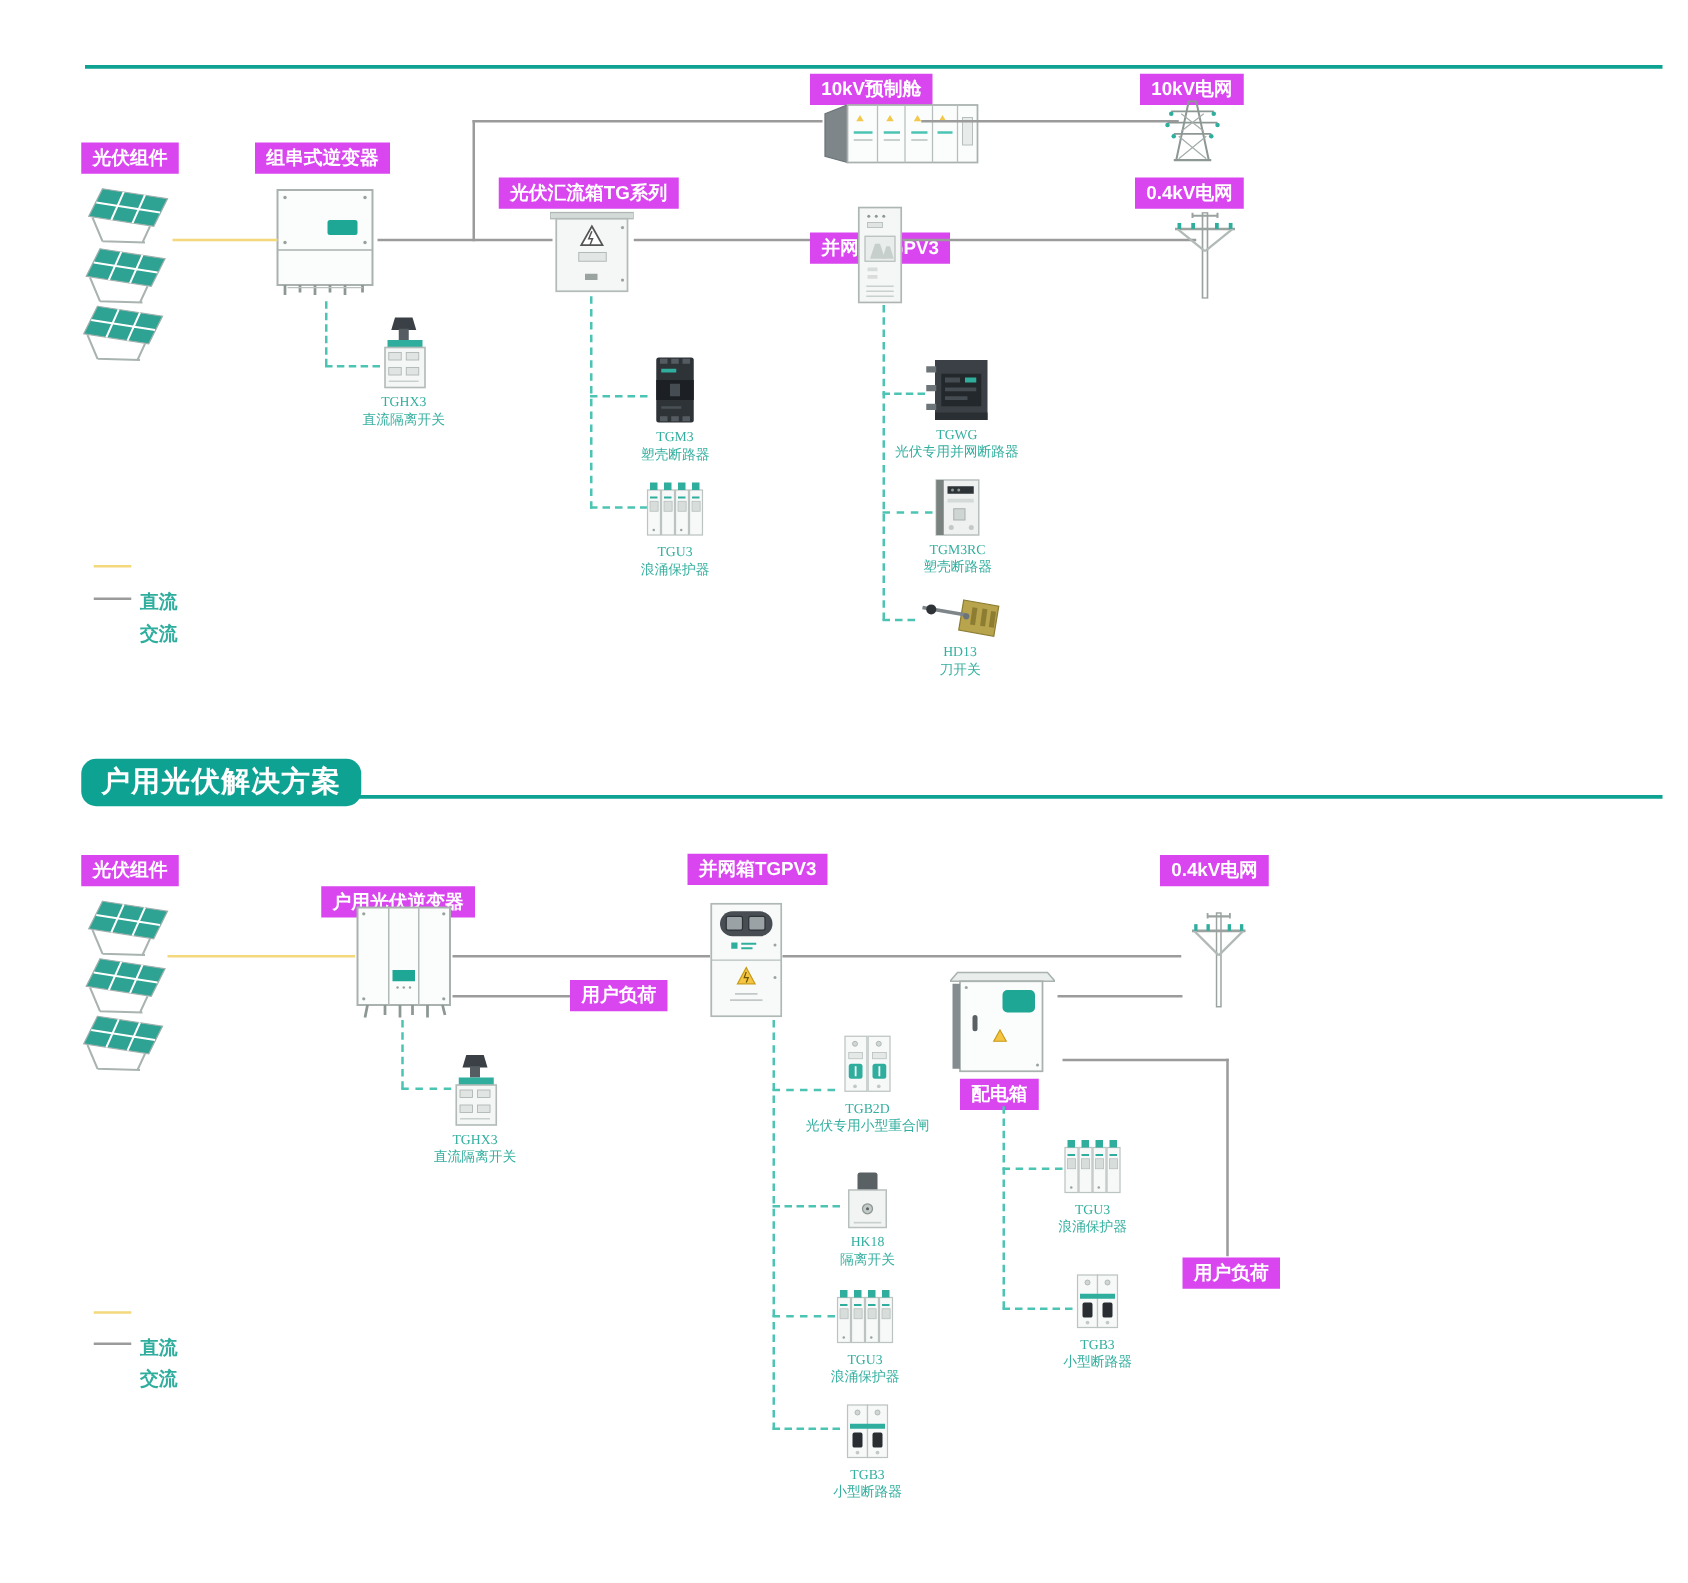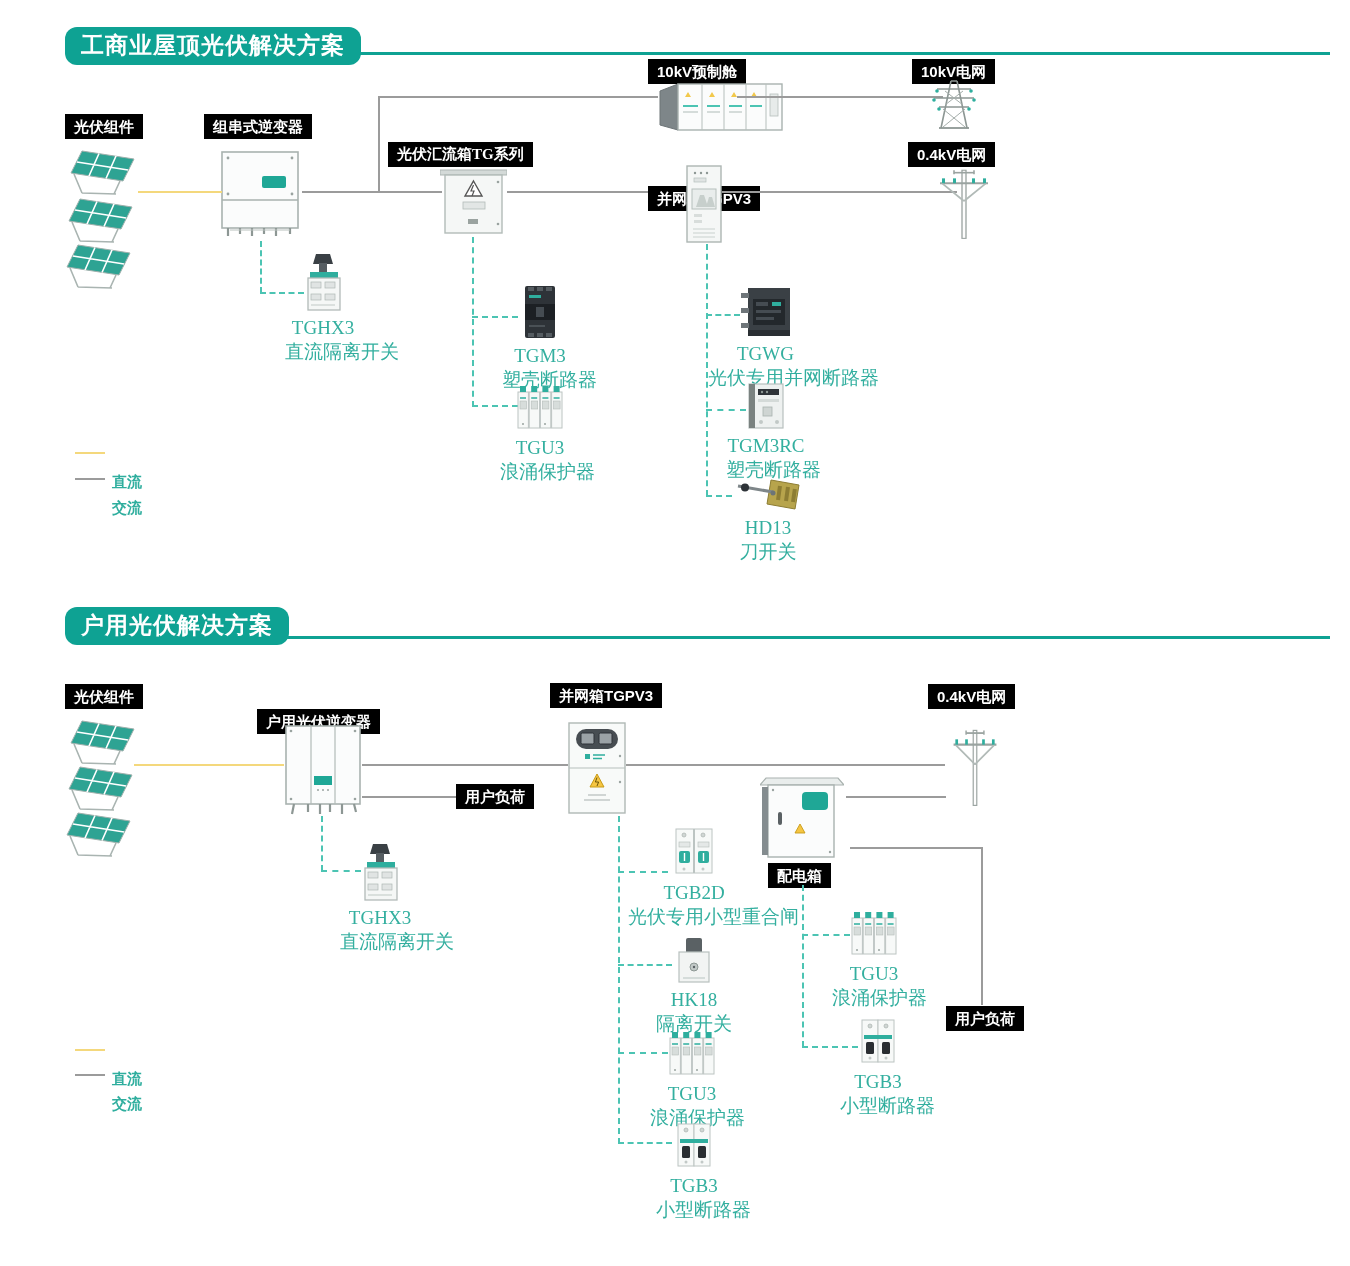--- a/index.html
+++ b/index.html
@@ -1,31 +1,31 @@
 <!DOCTYPE html>
 <html><head>
 <meta charset="utf-8">
 <style>
   html,body{margin:0;padding:0;background:#fff;}
   #canvas{position:relative;width:1350px;height:1266px;background:#fff;overflow:hidden;
           font-family:"Liberation Sans",sans-serif;}
   .title-badge{position:absolute;background:#0EA293;color:#fff;font-weight:bold;
           font-size:23px;line-height:1;padding:7px 16px 8px;border-radius:12px;letter-spacing:1px;}
   .title-line{position:absolute;height:3px;background:#0EA293;}
-  .badge{position:absolute;background:#000000;color:#fff;font-weight:bold;
+  .badge{position:absolute;background:#d946ef;color:#fff;font-weight:bold;
           font-size:15px;line-height:1;padding:5px 9px;white-space:nowrap;}
   .hline{position:absolute;height:2px;background:#9B9B9B;}
   .vline{position:absolute;width:2px;background:#9B9B9B;}
   .dcline{position:absolute;height:2px;background:#F4D87C;}
   .dash-h{position:absolute;height:0;border-top:2px dashed #4CC4B3;}
   .dash-v{position:absolute;width:0;border-left:2px dashed #4CC4B3;}
   .comp{position:absolute;text-align:center;}
   .comp svg{display:block;margin:0 auto;}
   .comp-model,.comp-desc{font-family:"Liberation Serif",serif;color:#33AF9F;
-          font-size:19px;line-height:1.25;white-space:nowrap;}
+          font-size:11px;line-height:1.25;white-space:nowrap;}
   .comp-model{margin-top:4px;}
   .legend-text{position:absolute;color:#2FAE9E;font-size:15px;font-weight:bold;
           font-family:"Liberation Sans",sans-serif;line-height:1;margin-top:28px;}
   .dev{position:absolute;}
 </style>
 </head>
 <body>
 
 <svg width="0" height="0" style="position:absolute" aria-hidden="true">
 <defs>
@@ -242,21 +242,20 @@
     <rect x="21" y="26" width="8" height="12" rx="1.5" fill="#2A2E32"></rect>
     <circle cx="9" cy="42" r="1.5" fill="#C2C9C7"></circle>
         <circle cx="25" cy="42" r="1.5" fill="#C2C9C7"></circle>
   </symbol>
 </defs>
 </svg>
 
 <div id="canvas">
 
   <div class="title-line" style="left:68px;top:52px;width:1262px;"></div>
-  <div class="title-badge" style="left:65px;top:27px;">工商业屋顶光伏解决方案</div>
 
   <div class="badge" style="left:65px;top:114px;">光伏组件</div>
   <svg class="dev" style="left:70px;top:150px;" width="66" height="46">
       <use href="#sym-panel"></use>
     </svg>
   <svg class="dev" style="left:68px;top:198px;" width="66" height="46">
       <use href="#sym-panel"></use>
     </svg>
   <svg class="dev" style="left:66px;top:244px;" width="66" height="46">
       <use href="#sym-panel"></use>
@@ -276,21 +275,21 @@
   <svg class="dev" style="left:658px;top:82px;" width="126" height="50">
       <use href="#sym-prefab"></use>
     </svg>
   <div class="hline" style="left:737px;top:96px;width:206px;"></div>
 
   <div class="badge" style="left:912px;top:59px;">10kV电网</div>
   <svg class="dev" style="left:931px;top:79px;" width="46" height="53">
       <use href="#sym-tower"></use>
     </svg>
 
-  <div class="badge" style="left:388px;top:142px;font-family:Liberation Serif, serif;">光伏汇流箱TG系列</div>
+  <div class="badge" style="left:399px;top:142px;">光伏汇流箱TG系列</div>
   <svg class="dev" style="left:440px;top:166px;" width="67" height="71">
       <use href="#sym-combiner"></use>
     </svg>
   <div class="hline" style="left:507px;top:191px;width:180px;"></div>
 
   <div class="badge" style="left:648px;top:142px;margin-top:44px;">并网柜TGPV3</div>
   <svg class="dev" style="left:686px;top:165px;" width="36" height="78">
       <use href="#sym-cabinet"></use>
     </svg>
   <div class="hline" style="left:722px;top:191px;width:235px;"></div>

